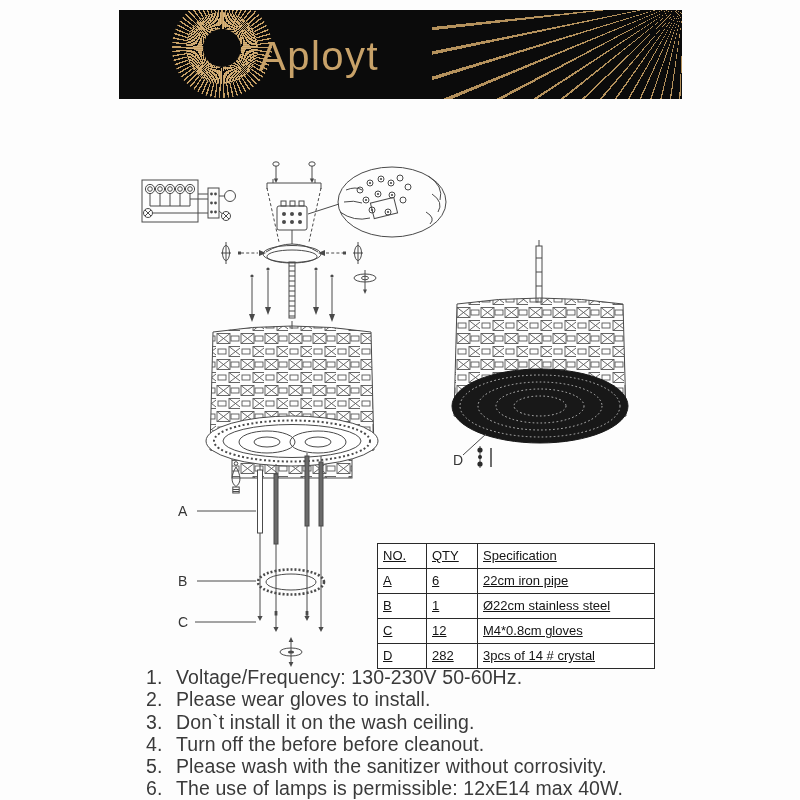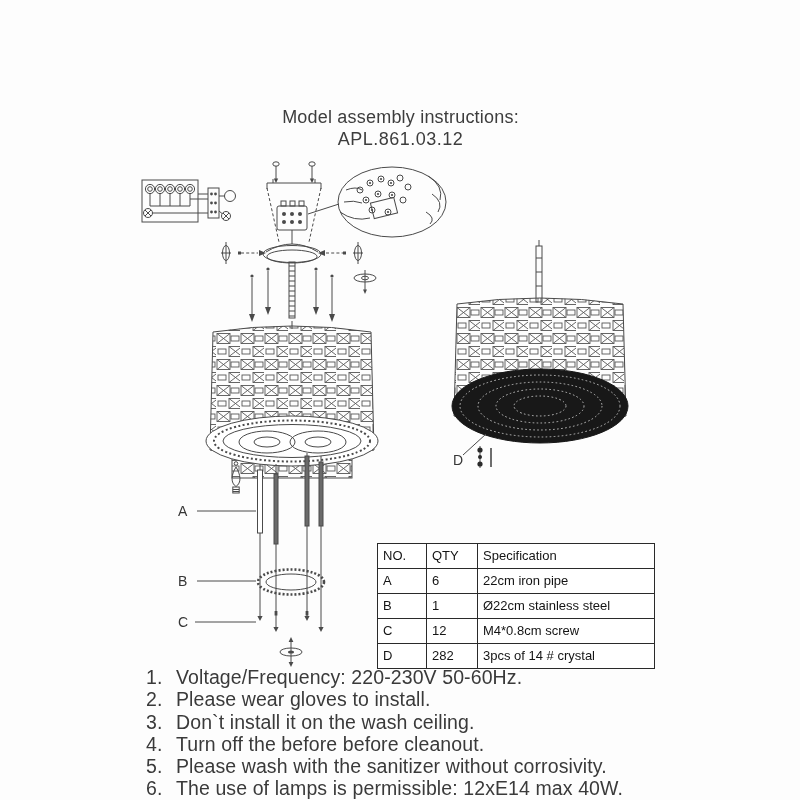--- a/index.html
+++ b/index.html
@@ -18,40 +18,41 @@
         background:repeating-conic-gradient(from 150deg at 101% -10%,rgba(199,160,101,0.9) 0deg 0.75deg,rgba(11,11,11,0) 0.75deg 5.4deg);}
   
   .title{position:absolute;left:119px;top:106px;width:563px;text-align:center;color:#3d3d3d;}
   .title .l1{font-size:18px;line-height:22px;letter-spacing:0.2px;}
   .title .l2{font-size:18px;line-height:22px;letter-spacing:0.5px;}
   
   .diagram{position:absolute;left:120px;top:150px;width:560px;height:518px;}
   .diagram .dlabel{font-family:"Liberation Sans",sans-serif;font-size:14px;fill:#363636;stroke:none;}
   
   .parts{position:absolute;left:377px;top:543px;border-collapse:collapse;table-layout:fixed;
-         background:#fff;font-size:13px;color:#141414;}
+         background:#fff;font-size:13px;color:#141414;text-decoration:underline;}
   .parts th,.parts td{border:1.4px solid #2a2a2a;padding:1px 5px 2px 5px;text-align:left;
          font-weight:normal;height:21px;white-space:nowrap;overflow:hidden;}
   .c0{width:38px;} .c1{width:40px;} .c2{width:166px;}
   
   .steps{position:absolute;left:120px;top:666px;width:572px;}
   .step{display:flex;height:22.3px;line-height:22.3px;font-size:19.5px;color:#3a3a3a;letter-spacing:0.1px;}
   .step .num{width:30px;padding-left:26px;flex:none;}
   .step .txt{flex:1;white-space:nowrap;}
 </style>
 </head>
 <body>
 
 <div class="page">
 
-
-  <div class="title">
-    <div class="l1">Model assembly instructions:</div>
-    <div class="l2">APL.861.03.12</div>
+  <div class="banner">
+    <div class="sun"></div>
+    <div class="brand">Aployt</div>
+    <div class="rays"></div>
   </div>
+
 
   <svg class="diagram" viewBox="0 0 560 518">
     <defs>
       <pattern id="pw" width="24" height="26" patternUnits="userSpaceOnUse">
         <g fill="none" stroke="#555555" stroke-width="0.9">
           <rect x="1" y="1.5" width="13" height="10"></rect>
           <path d="M1,1.5l13,10m0,-10l-13,10"></path>
           <rect x="15" y="4" width="8" height="5"></rect>
           <rect x="13" y="14.5" width="13" height="10"></rect>
           <path d="M13,14.5l13,10m0,-10l-13,10"></path>
@@ -282,34 +283,34 @@
       <td>22cm iron pipe</td>
     </tr>
     <tr>
       <td>B</td>
       <td>1</td>
       <td>Ø22cm stainless steel</td>
     </tr>
     <tr>
       <td>C</td>
       <td>12</td>
-      <td>M4*0.8cm screw</td>
+      <td>M4*0.8cm gloves</td>
     </tr>
     <tr>
       <td>D</td>
       <td>282</td>
       <td>3pcs of 14 # crystal</td>
     </tr>
   </tbody>
     </table>
 
   <div class="steps">
     <div class="step">
       <span class="num">1.</span>
-      <span class="txt">Voltage/Frequency: 220-230V 50-60Hz.</span>
+      <span class="txt">Voltage/Frequency: 130-230V 50-60Hz.</span>
     </div>
     <div class="step">
       <span class="num">2.</span>
       <span class="txt">Please wear gloves to install.</span>
     </div>
     <div class="step">
       <span class="num">3.</span>
       <span class="txt">Don`t install it on the wash ceiling.</span>
     </div>
     <div class="step">

